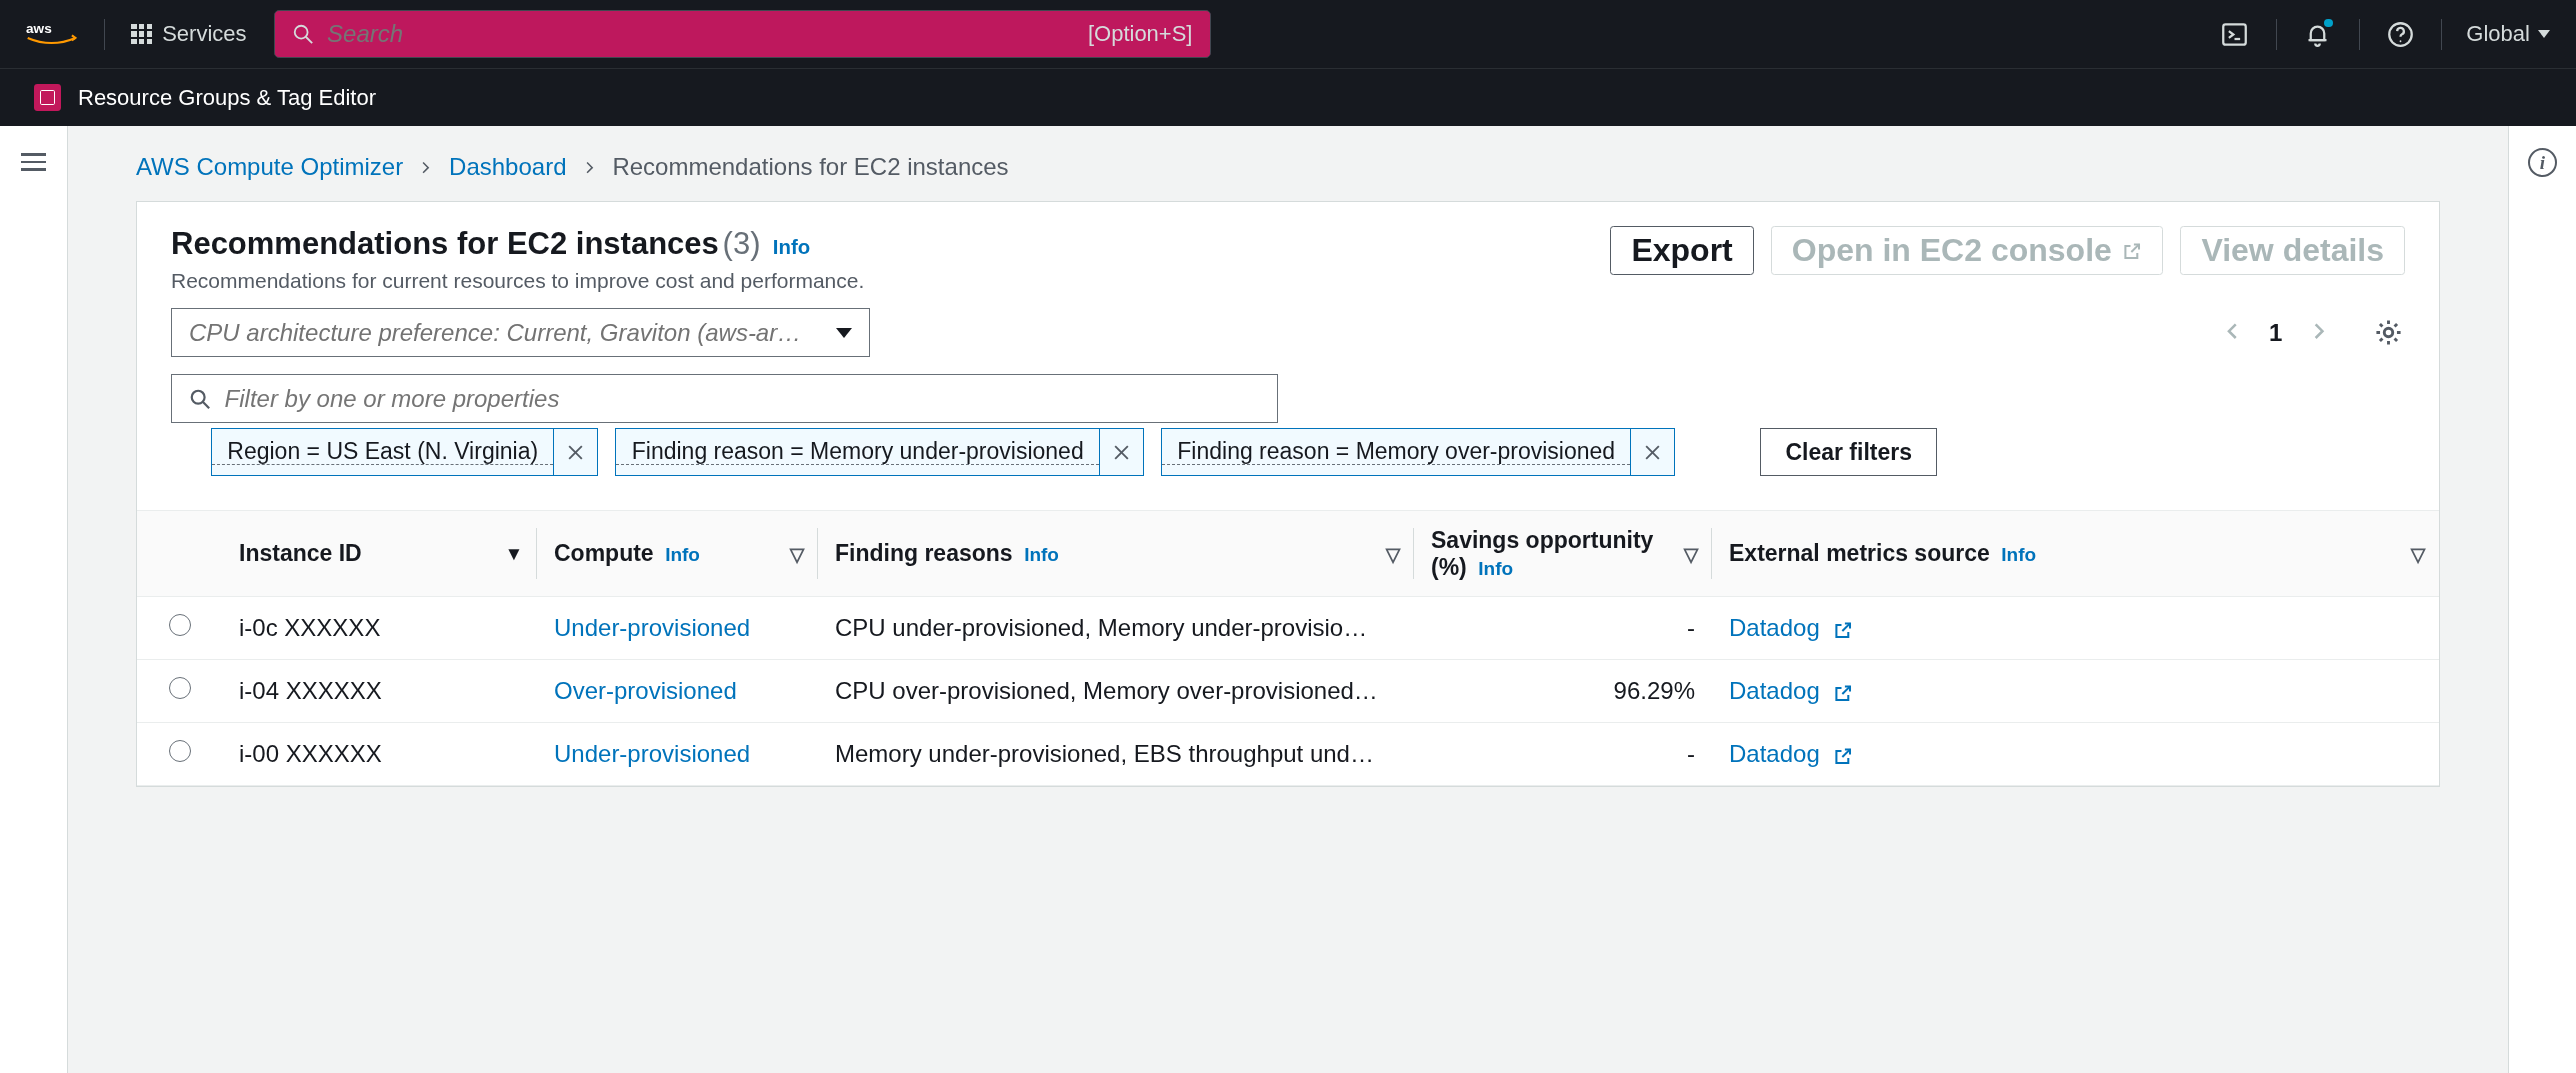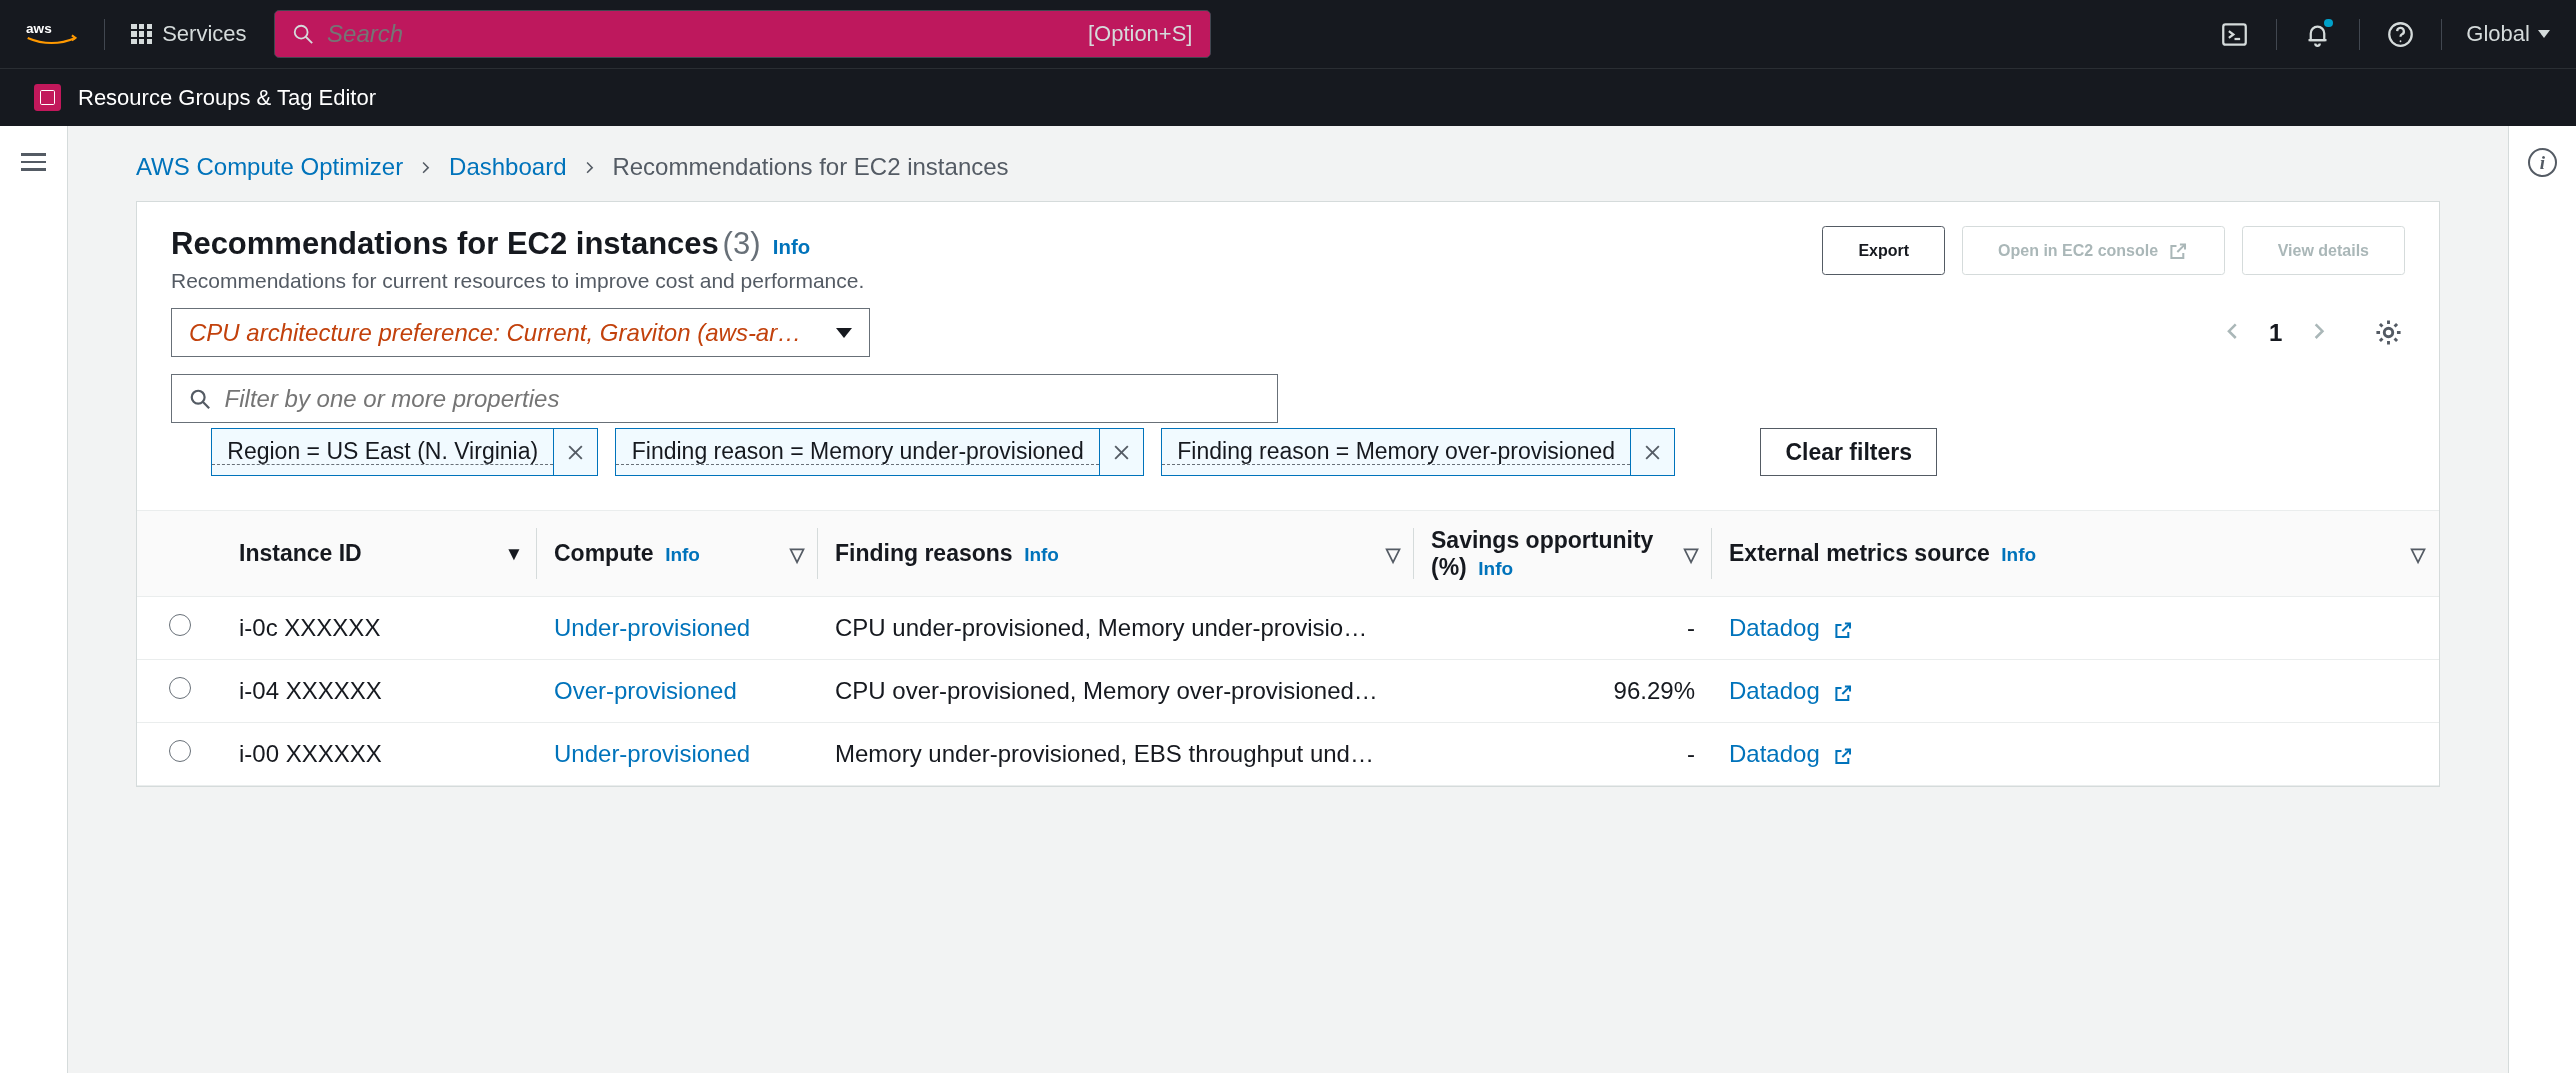--- a/index.html
+++ b/index.html
@@ -45,28 +45,28 @@
 
   
   .panel { margin: 0 68px 34px; background:#fff; border:0.9px solid #d5dbdb; }
   .panel-header { padding: 24px 34px 15.3px; display:flex; align-items:flex-start; gap:17px; }
   .panel-title-wrap { flex:1; }
   .panel-title { font-size:31px; font-weight:700; display:inline; }
   .panel-count { font-size:31px; font-weight:400; color:#687078; }
   .info-link { color:#0073bb; font-size:20.4px; font-weight:700; cursor:pointer; margin-left:8.5px; }
   .panel-sub { font-size:21px; color:#545b64; margin-top:6.8px; }
   .panel-actions { display:flex; gap:17px; }
-  .btn { height:49px; padding:0 35px; border-radius:3.4px; font-size:16px; font-weight:700; display:flex; align-items:center; gap:10.2px; cursor:pointer; white-space:nowrap; background:#fff; }
+  .btn { height:49px; padding:0 20px; border-radius:3.4px; font-size:32px; font-weight:700; display:flex; align-items:center; gap:10.2px; cursor:pointer; white-space:nowrap; background:#fff; }
   .btn-outline { border:1.7px solid #545b64; color:#16191f; }
   .btn-disabled { border:1.7px solid #d5dbdb; color:#aab7b8; cursor:not-allowed; }
 
   
   .filters { padding: 0 34px 17px; }
   .filters-row1 { display:flex; align-items:center; gap:17px; }
-  .select-box { width:699px; height:49px; border:0.9px solid #687078; display:flex; align-items:center; padding:0 17px; font-size:24px; font-style:italic; color:#c2410c; cursor:pointer; justify-content:space-between;}
+  .select-box { width:699px; height:49px; border:0.9px solid #687078; display:flex; align-items:center; padding:0 17px; font-size:24px; font-style:italic; color:#737373; cursor:pointer; justify-content:space-between;}
   .select-box .caret { width:0;height:0;border-left:8.5px solid transparent;border-right:8.5px solid transparent;border-top:10.2px solid #16191f; }
   .pager { margin-left:auto; display:flex; align-items:center; gap:25.6px; }
   .pager-arrow { color:#aab7b8; font-size:25.6px; cursor:pointer; }
   .pager-num { font-size:24px; font-weight:700; }
   .gear-btn { width:34px;height:34px; display:flex;align-items:center;justify-content:center; cursor:pointer; margin-left:17px;}
   .filter-input-wrap { margin-top:17px; width:1107px; height:49px; border:0.9px solid #687078; display:flex; align-items:center; padding:0 17px; gap:13.6px; }
   .filter-input-wrap input { flex:1; border:none; outline:none; font-size:24px; font-style:italic; color:#545b64; }
 
   .chips-row { display:flex; align-items:flex-end; gap:17px; margin-top:5px; flex-wrap:wrap;padding-left:40px; }
   .chip { display:flex; align-items:stretch; border:0.9px solid #0073bb; background:#f1faff; height:48px; }

